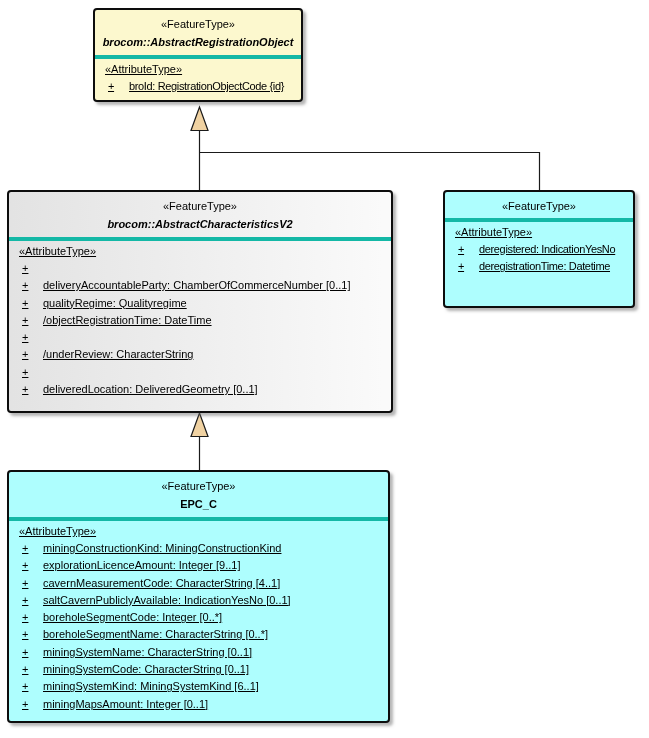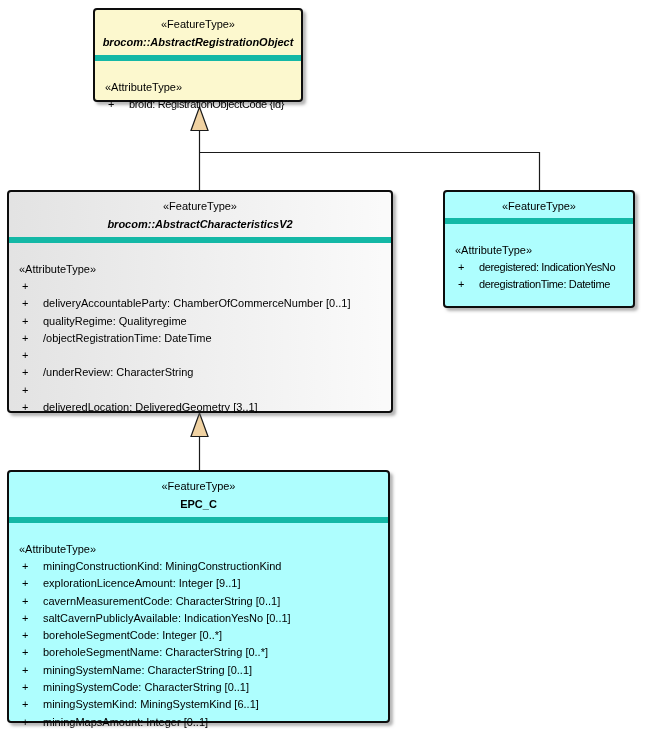--- a/index.html
+++ b/index.html
@@ -34,28 +34,28 @@
     border: 2px solid #0d0d0d;
     border-radius: 4px;
     box-shadow: 3px 3px 3px rgba(110,110,110,0.5);
     font-size: 11px;
     line-height: 1;
   }
   .uml-class.gradient-gray {
     background-image: linear-gradient(to right, rgba(0,0,0,0.055), rgba(255,255,255,0.7));
   }
   .hdr {
-    border-bottom: 6px solid #14b8a6;
+    border-bottom: 4px solid #14b8a6;
     text-align: center;
     padding: 6px 2px 3px 2px;
   }
   .stereo { line-height: 17px; font-weight: normal; }
   .cname  { line-height: 19px; font-weight: bold; }
   .abstract .cname { font-style: italic; }
-  .attrs { padding-top: 16px; }
+  .attrs { padding-top: 0; text-decoration: underline; }
   .alabel { padding: 2px 0 1px 10px; line-height: 16px; }
   .arow {
     display: flex;
     line-height: 17.3px;
     white-space: nowrap;
   }
   .vis {
     flex: none;
     width: 21px;
     padding-left: 13px;
@@ -125,21 +125,21 @@
           <span class="vis">+</span>
           <span class="atext">/underReview: CharacterString</span>
         </div>
 
         <div class="arow">
           <span class="vis">+</span>
         </div>
 
         <div class="arow">
           <span class="vis">+</span>
-          <span class="atext">deliveredLocation: DeliveredGeometry [3..1]</span>
+          <span class="atext">deliveredLocation: DeliveredGeometry [0..1]</span>
         </div>
       </div>
   </div>
 
   <div class="uml-class tight" style="left: 443px; top: 190px; width: 192px; height: 118px; background-color: rgb(174, 254, 254);">
     <div class="hdr">
       <div class="stereo">«FeatureType»</div>
     </div>
     <div class="attrs">
       <div class="alabel">«AttributeType»</div>
@@ -169,21 +169,21 @@
           <span class="atext">miningConstructionKind: MiningConstructionKind</span>
         </div>
 
         <div class="arow">
           <span class="vis">+</span>
           <span class="atext">explorationLicenceAmount: Integer [9..1]</span>
         </div>
 
         <div class="arow">
           <span class="vis">+</span>
-          <span class="atext">cavernMeasurementCode: CharacterString [0..1]</span>
+          <span class="atext">cavernMeasurementCode: CharacterString [4..1]</span>
         </div>
 
         <div class="arow">
           <span class="vis">+</span>
           <span class="atext">saltCavernPubliclyAvailable: IndicationYesNo [0..1]</span>
         </div>
 
         <div class="arow">
           <span class="vis">+</span>
           <span class="atext">boreholeSegmentCode: Integer [0..*]</span>

